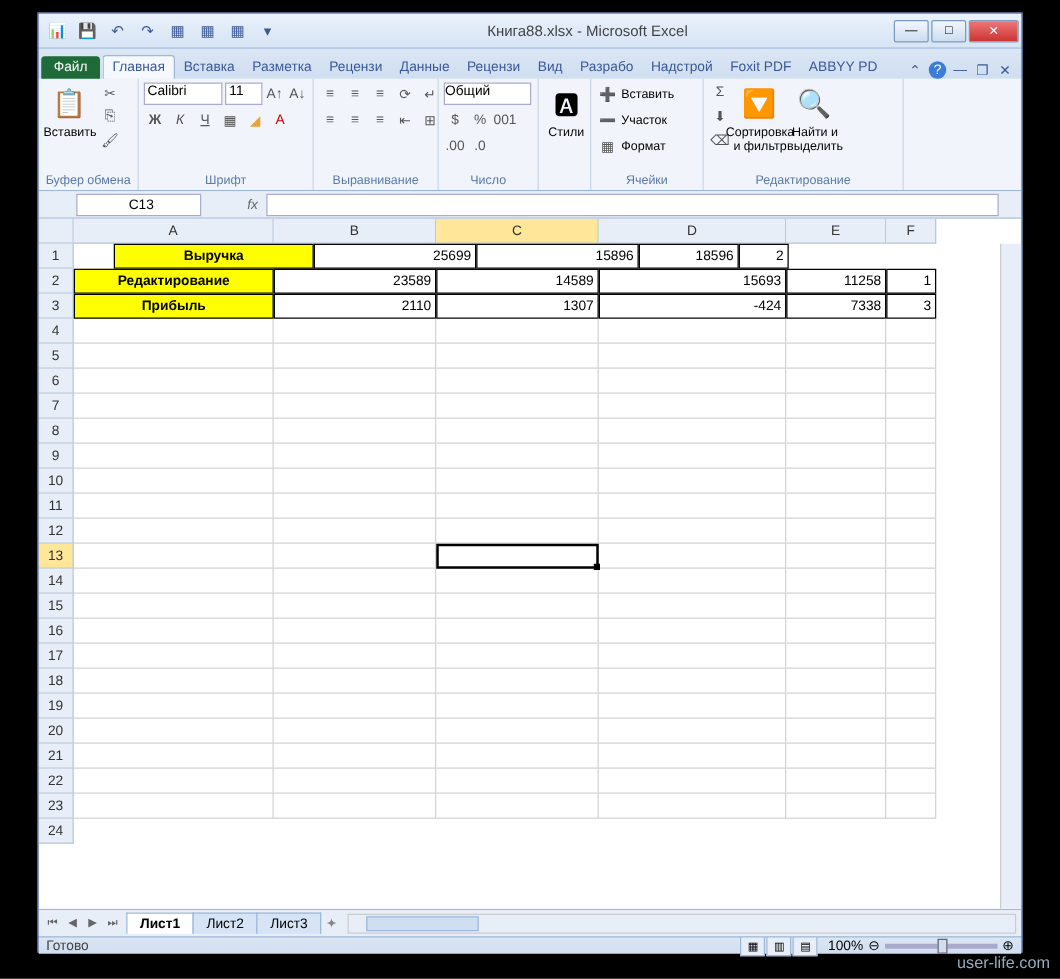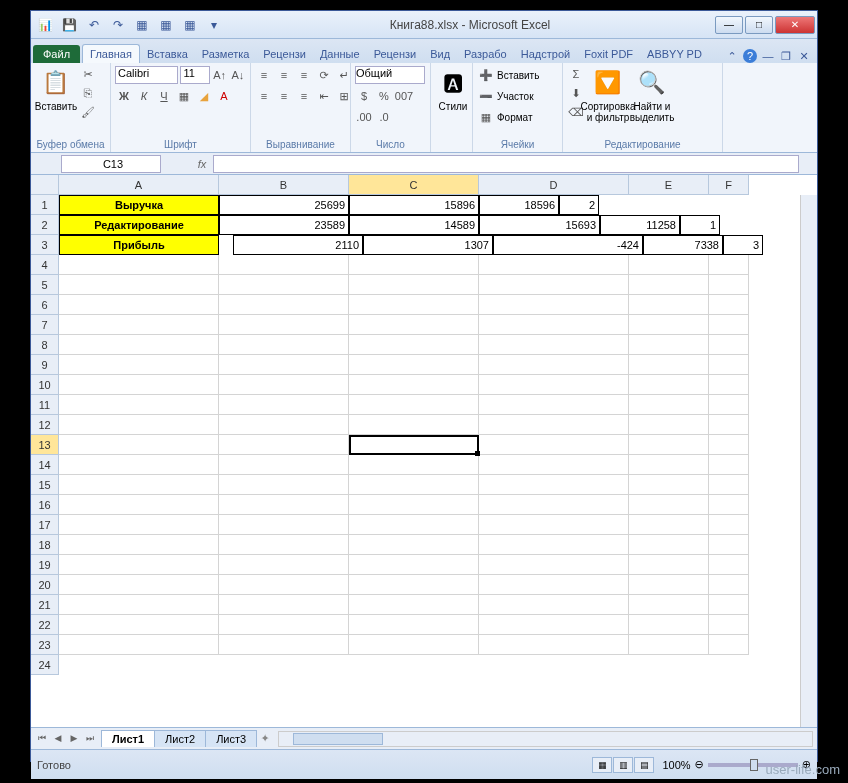--- a/index.html
+++ b/index.html
@@ -53,21 +53,21 @@
 .sel-handle { position: absolute; width: 5px; height: 5px; background: #000; right: -3px; bottom: -3px; }
 .vscroll { position: absolute; right: 0; top: 20px; bottom: 0; width: 17px; background: #e8eef7; border-left: 1px solid #ccc; }
 .sheet-tabs { height: 22px; background: #e8eef7; border-top: 1px solid #9db8d9; display: flex; align-items: center; font-size: 11px; }
 .sheet-nav { display: flex; padding: 0 4px; gap: 2px; }
 .sheet-nav span { width: 14px; text-align: center; color: #666; font-size: 9px; }
 .sheet-tab { padding: 2px 10px; background: #d6e4f5; border: 1px solid #9db8d9; border-bottom: none; margin-right: -1px; }
 .sheet-tab.active { background: #fff; font-weight: bold; }
 .sheet-add { width: 18px; text-align: center; color: #888; }
 .hscroll { flex: 1; height: 16px; background: #e8eef7; margin: 0 4px; border: 1px solid #ccc; position: relative; }
 .hscroll-thumb { position: absolute; left: 14px; width: 90px; top: 1px; bottom: 1px; background: #cfdef0; border: 1px solid #9db8d9; }
-.statusbar { height: 30px; background: linear-gradient(#dce6f4, #cfdef0); border-top: 1px solid #9db8d9; display: flex; align-items: center; font-size: 11px; padding: 0 6px; }
+.statusbar { height: 14px; background: linear-gradient(#dce6f4, #cfdef0); border-top: 1px solid #9db8d9; display: flex; align-items: center; font-size: 11px; padding: 0 6px; }
 .status-left { flex: 1; color: #444; }
 .view-btns { display: flex; gap: 1px; margin-right: 8px; }
 .view-btn { width: 20px; height: 16px; border: 1px solid #9db8d9; background: #e8eef7; display: flex; align-items: center; justify-content: center; font-size: 9px; }
 .zoom { display: flex; align-items: center; gap: 4px; }
 .zoom-slider { width: 90px; height: 4px; background: #aac; position: relative; }
 .zoom-thumb { position: absolute; left: 42px; top: -4px; width: 8px; height: 12px; background: #cfdef0; border: 1px solid #666; }
 .watermark { position: absolute; right: 8px; bottom: 6px; color: #9ab; font-size: 13px; font-family: Arial; }
 </style>
 </head>
 <body>
@@ -179,21 +179,21 @@
     </div>
     <div class="rgrp" style="width:80px">
       <div class="rgrp-body">
           <div class="rcol" style="width:100%">
         <div class="rrow">
               <div class="rsel" style="width:70px">Общий</div>
             </div>
         <div class="rrow">
           <div class="rico">$</div>
           <div class="rico">%</div>
-          <div class="rico">007</div>
+          <div class="rico">001</div>
         </div>
         <div class="rrow">
           <div class="rico">.00</div>
           <div class="rico">.0</div>
         </div>
       </div>
         </div>
       <div class="rgrp-label">Число</div>
     </div>
     <div class="rgrp" style="width:42px">
@@ -281,37 +281,37 @@
         <div class="row-h">18</div>
         <div class="row-h">19</div>
         <div class="row-h">20</div>
         <div class="row-h">21</div>
         <div class="row-h">22</div>
         <div class="row-h">23</div>
         <div class="row-h">24</div>
       </div>
     <div class="cells" id="cells">
         <div class="cell-row">
-          <div class="cell yellow" style="width: 160px;">Выручка</div>
+          <div class="cell yellow" style="width: 160px; margin-left: 32px;">Выручка</div>
           <div class="cell data" style="width: 130px;">25699</div>
           <div class="cell data" style="width: 130px;">15896</div>
           <div class="cell data" style="width: 80px;">18596</div>
           <div class="cell data" style="width: 40px;">2</div>
         </div>
         <div class="cell-row">
           <div class="cell yellow" style="width: 160px;">Редактирование</div>
           <div class="cell data" style="width: 130px;">23589</div>
           <div class="cell data" style="width: 130px;">14589</div>
-          <div class="cell data" style="width: 121px;">15693</div>
+          <div class="cell data" style="width: 150px;">15693</div>
           <div class="cell data" style="width: 80px;">11258</div>
           <div class="cell data" style="width: 40px;">1</div>
         </div>
         <div class="cell-row">
           <div class="cell yellow" style="width: 160px;">Прибыль</div>
-          <div class="cell data" style="width: 130px; margin-left: 14px;">2110</div>
+          <div class="cell data" style="width: 130px;">2110</div>
           <div class="cell data" style="width: 130px;">1307</div>
           <div class="cell data" style="width: 150px;">-424</div>
           <div class="cell data" style="width: 80px;">7338</div>
           <div class="cell data" style="width: 40px;">3</div>
         </div>
         <div class="cell-row">
           <div class="cell" style="width: 160px;"></div>
           <div class="cell" style="width: 130px;"></div>
           <div class="cell" style="width: 130px;"></div>
           <div class="cell" style="width: 150px;"></div>

